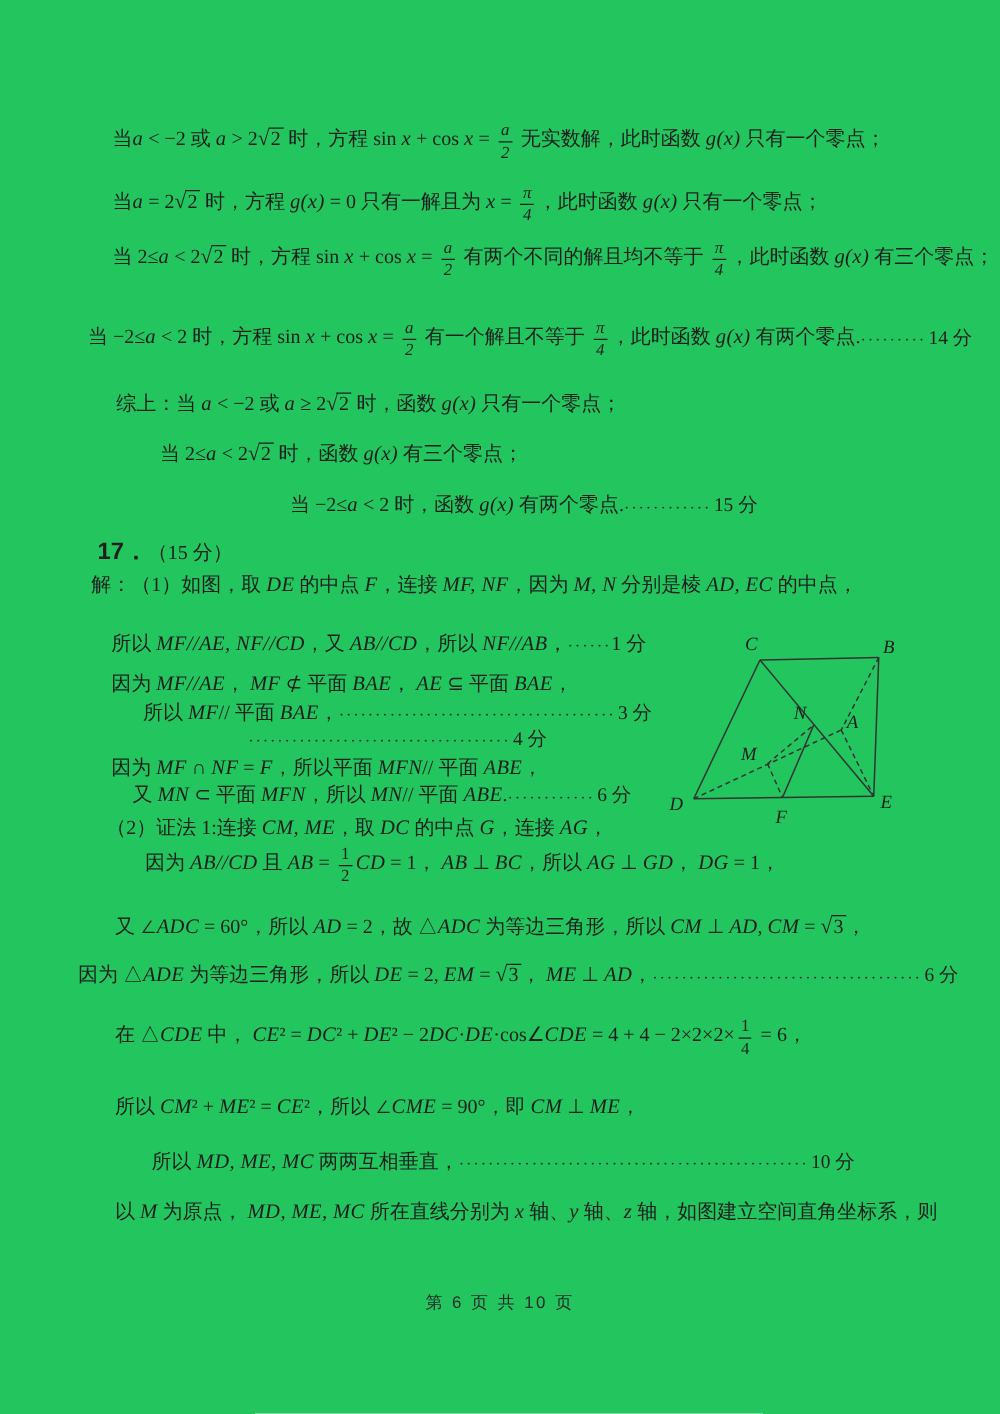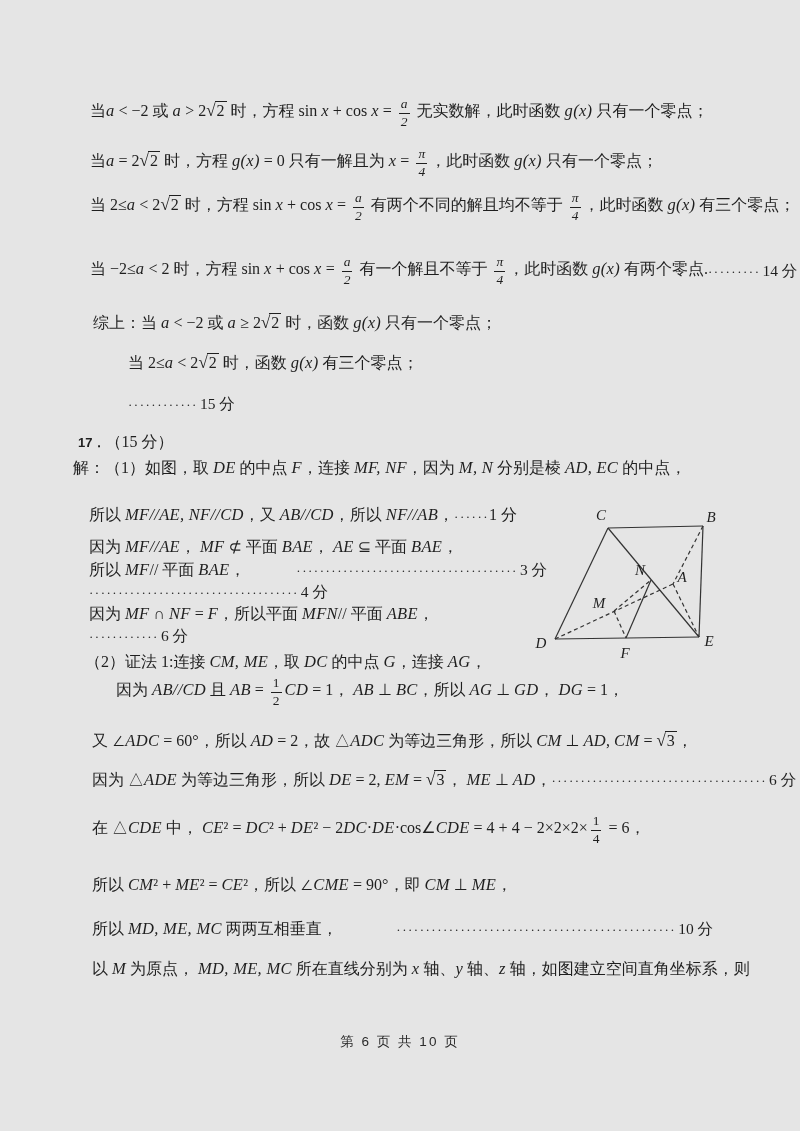--- a/index.html
+++ b/index.html
@@ -1,23 +1,23 @@
 <!DOCTYPE html>
 <html><head>
 <meta charset="utf-8">
 <style>
   html,body{margin:0;padding:0;background:#ffffff;}
-  .page{position:relative;width:800px;height:1131px;background:#e5e5e5;overflow:hidden;
+  .page{position:relative;width:800px;height:1131px;background:#22c55e;overflow:hidden;
         font-family:"Liberation Serif",serif;color:#1f1f1f;}
   .line{position:absolute;white-space:nowrap;display:flex;align-items:center;
         min-height:24px;font-size:16px;line-height:24px;}
-  .line.scored{justify-content:space-between;}
+  .line.scored{justify-content:center;}
   .content{display:inline-block;}
   .cjk{font-family:"Liberation Serif",serif;}
-  .b{font-weight:bold;font-family:"Liberation Sans",sans-serif;font-size:13px;}
+  .b{font-weight:bold;font-family:"Liberation Sans",sans-serif;font-size:19px;}
   .mi{font-style:italic;font-family:"Liberation Serif",serif;font-size:16.5px;letter-spacing:.3px;}
   .frac{display:inline-flex;flex-direction:column;align-items:center;text-align:center;
         font-size:13.5px;line-height:1.15;vertical-align:middle;margin:0 3px;}
   .frac .num{padding:0 2px;}
   .frac .den{border-top:1px solid #1f1f1f;padding:0 2px;margin-top:1px;}
   .frac.it{font-style:italic;}
   .sqrt{white-space:nowrap;}
   .sqrt .rs{font-size:17px;}
   .sqrt .rad{border-top:1.1px solid #1f1f1f;margin-left:-1px;padding:0 2px;}
   .leader{font-size:13px;letter-spacing:1.5px;color:#2b2b2b;position:relative;top:1px;}
@@ -66,20 +66,21 @@
           <span class="cjk">14 分</span>
         </span>
       </div>
       <div class="line" style="left: 93px; top: 311px;">
         <span class="content"><span class="cjk">综上：当 </span><span class="mi">a</span><span class="cjk"> &lt; −2 或 </span><span class="mi">a</span><span class="cjk"> ≥ 2</span><span class="sqrt"><span class="rs">√</span><span class="rad">2</span></span><span class="cjk"> 时，函数 </span><span class="mi">g(x)</span><span class="cjk"> 只有一个零点；</span></span>
       </div>
       <div class="line" style="left: 128px; top: 351px;">
         <span class="content"><span class="cjk">当 2≤</span><span class="mi">a</span><span class="cjk"> &lt; 2</span><span class="sqrt"><span class="rs">√</span><span class="rad">2</span></span><span class="cjk"> 时，函数 </span><span class="mi">g(x)</span><span class="cjk"> 有三个零点；</span></span>
       </div>
       <div class="line scored" style="left: 128px; top: 392px; width: 582px;">
+        <span class="content"><span class="cjk">当 −2≤</span><span class="mi">a</span><span class="cjk"> &lt; 2 时，函数 </span><span class="mi">g(x)</span><span class="cjk"> 有两个零点.</span></span>
         <span class="score">
           <span class="leader">············</span>
           <span class="cjk">15 分</span>
         </span>
       </div>
       <div class="line" style="left: 78px; top: 430px;">
         <span class="content"><span class="cjk b">17．</span><span class="cjk">（15 分）</span></span>
       </div>
       <div class="line" style="left: 73px; top: 456px;">
         <span class="content"><span class="cjk">解：（1）如图，取 </span><span class="mi">DE</span><span class="cjk"> 的中点 </span><span class="mi">F</span><span class="cjk">，连接 </span><span class="mi">MF, NF</span><span class="cjk">，因为 </span><span class="mi">M, N</span><span class="cjk"> 分别是棱 </span><span class="mi">AD, EC</span><span class="cjk"> 的中点，</span></span>
@@ -100,20 +101,21 @@
       <div class="line scored" style="left: 89px; top: 580px; width: 458px;">
         <span class="score">
           <span class="leader">····································</span>
           <span class="cjk">4 分</span>
         </span>
       </div>
       <div class="line" style="left: 89px; top: 602px;">
         <span class="content"><span class="cjk">因为 </span><span class="mi">MF</span><span class="cjk"> ∩ </span><span class="mi">NF</span><span class="cjk"> = </span><span class="mi">F</span><span class="cjk">，所以平面 </span><span class="mi">MFN</span><span class="cjk">// 平面 </span><span class="mi">ABE</span><span class="cjk">，</span></span>
       </div>
       <div class="line scored" style="left: 89px; top: 624px; width: 433px;">
+        <span class="content"><span class="cjk">又 </span><span class="mi">MN</span><span class="cjk"> ⊂ 平面 </span><span class="mi">MFN</span><span class="cjk">，所以 </span><span class="mi">MN</span><span class="cjk">// 平面 </span><span class="mi">ABE</span><span class="cjk">.</span></span>
         <span class="score">
           <span class="leader">············</span>
           <span class="cjk">6 分</span>
         </span>
       </div>
       <div class="line" style="left: 85px; top: 650px;">
         <span class="content"><span class="cjk">（2）证法 1:连接 </span><span class="mi">CM, ME</span><span class="cjk">，取 </span><span class="mi">DC</span><span class="cjk"> 的中点 </span><span class="mi">G</span><span class="cjk">，连接 </span><span class="mi">AG</span><span class="cjk">，</span></span>
       </div>
       <div class="line" style="left: 92px; top: 675px; margin-left: 24px;">
         <span class="content"><span class="cjk">因为 </span><span class="mi">AB//CD</span><span class="cjk"> 且 </span><span class="mi">AB</span><span class="cjk"> = </span><span class="frac">

